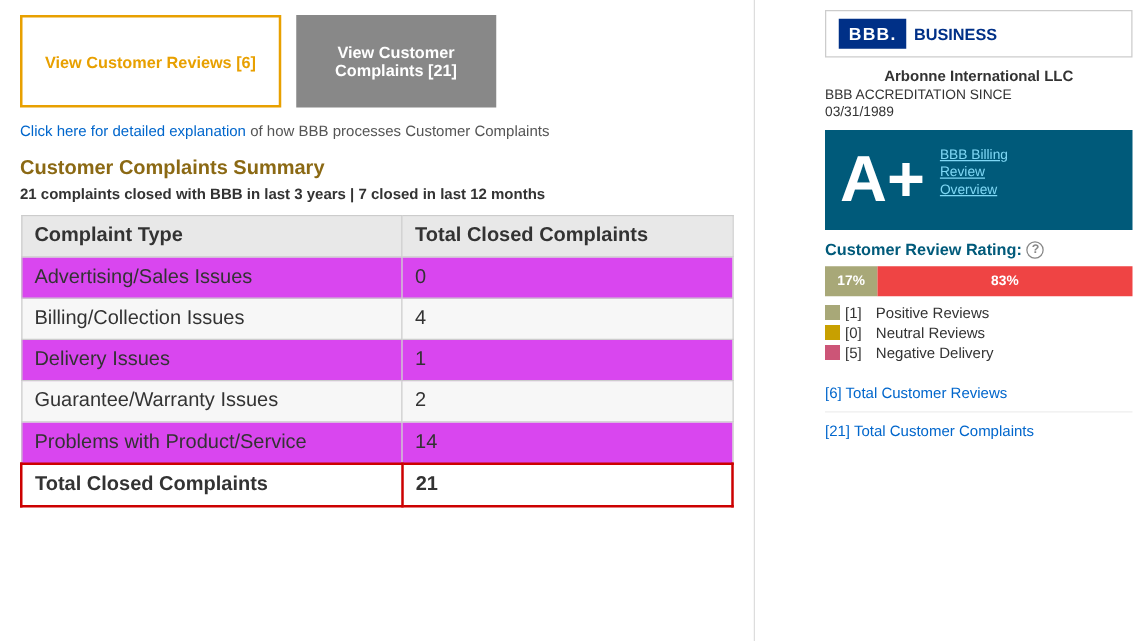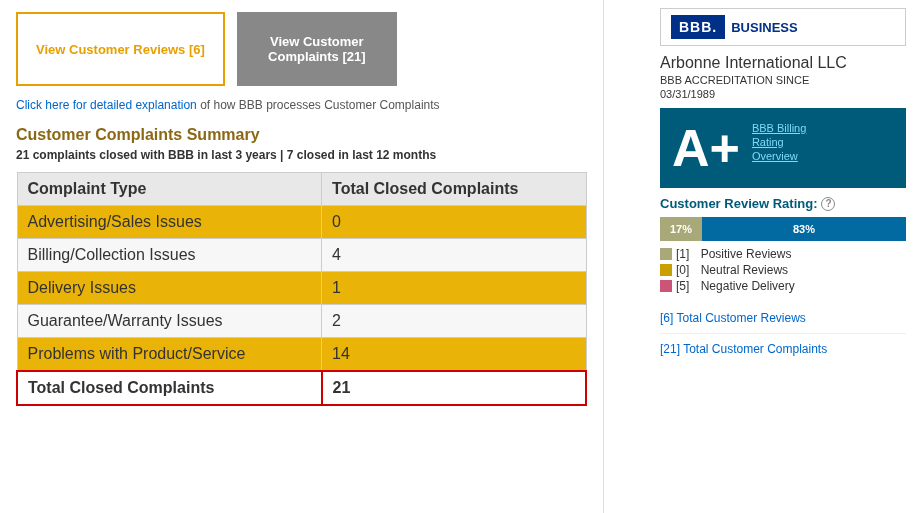--- a/index.html
+++ b/index.html
@@ -44,21 +44,21 @@
     .complaints-table th {
       text-align: left;
       background: #e8e8e8;
       padding: 7px 10px;
       border: 1px solid #ccc;
       font-weight: bold;
     }
     .complaints-table td {
       padding: 7px 10px;
       border: 1px solid #ccc;
-      background: #eab308;
+      background: #d946ef;
     }
     .complaints-table tr:nth-child(even) td { background: #f7f7f7; }
     .total-row td {
       font-weight: bold;
       border: 2px solid #cc0000 !important;
       background: #fff !important;
     }
 
     
     .bbb-logo-area {
@@ -71,36 +71,36 @@
     .bbb-logo {
       background: #003087;
       color: #fff;
       font-weight: bold;
       font-size: 14px;
       padding: 4px 8px;
       letter-spacing: 1px;
       margin-right: 6px;
     }
     .bbb-business { color: #003087; font-weight: bold; font-size: 13px; }
-    .company-name { font-weight: normal; font-size: 16px; margin-bottom: 2px; }
+    .company-name { font-weight: bold; font-size: 12px; margin-bottom: 2px; text-align: center; }
     .accreditation { font-size: 11px; font-weight: normal; color: #333; margin-bottom: 2px; }
     .accred-date { font-size: 11px; color: #333; margin-bottom: 8px; }
 
     
     .rating-box { background: #005a7a; padding: 14px 12px; margin-bottom: 8px; display: flex; align-items: flex-start; gap: 12px; }
     .grade { color: #fff; font-size: 52px; font-weight: bold; line-height: 1; }
     .rating-links { display: flex; flex-direction: column; gap: 2px; }
     .rating-link { color: #7fd8f5; font-size: 11px; text-decoration: underline; cursor: pointer; }
 
     
     .crr-title { font-size: 13px; font-weight: bold; color: #005a7a; margin-bottom: 6px; display: flex; align-items: center; gap: 4px; }
     .help-icon { border: 1px solid #888; border-radius: 50%; width: 14px; height: 14px; display: inline-flex; align-items: center; justify-content: center; font-size: 10px; color: #888; }
     .bar-row { display: flex; height: 24px; width: 100%; margin-bottom: 6px; }
     .bar-pos { background: #a8a878; display: flex; align-items: center; justify-content: center; color: #fff; font-size: 11px; font-weight: bold; }
-    .bar-neg { background: #0369a1; display: flex; align-items: center; justify-content: center; color: #fff; font-size: 11px; font-weight: bold; flex: 1; }
+    .bar-neg { background: #ef4444; display: flex; align-items: center; justify-content: center; color: #fff; font-size: 11px; font-weight: bold; flex: 1; }
 
     
     .legend { margin-bottom: 10px; }
     .legend-item { display: flex; align-items: center; gap: 4px; font-size: 12px; margin-bottom: 2px; }
     .swatch { width: 12px; height: 12px; display: inline-block; }
     .swatch-pos { background: #a8a878; }
     .swatch-neu { background: #c8a000; }
     .swatch-neg { background: #cc5577; }
 
     
@@ -174,21 +174,21 @@
     </div>
 
     <div class="company-name">Arbonne International LLC</div>
     <div class="accreditation">BBB ACCREDITATION SINCE</div>
     <div class="accred-date">03/31/1989</div>
 
     <div class="rating-box">
       <div class="grade">A+</div>
       <div class="rating-links">
         <a href="#" class="rating-link">BBB Billing</a>
-        <a href="#" class="rating-link">Rating</a>
+        <a href="#" class="rating-link">Review</a>
         <a href="#" class="rating-link">Overview</a>
       </div>
     </div>
 
     <div class="crr-title">
       <span>Customer Review Rating:</span>
       <span class="help-icon">?</span>
     </div>
 
     <div class="bar-row">

